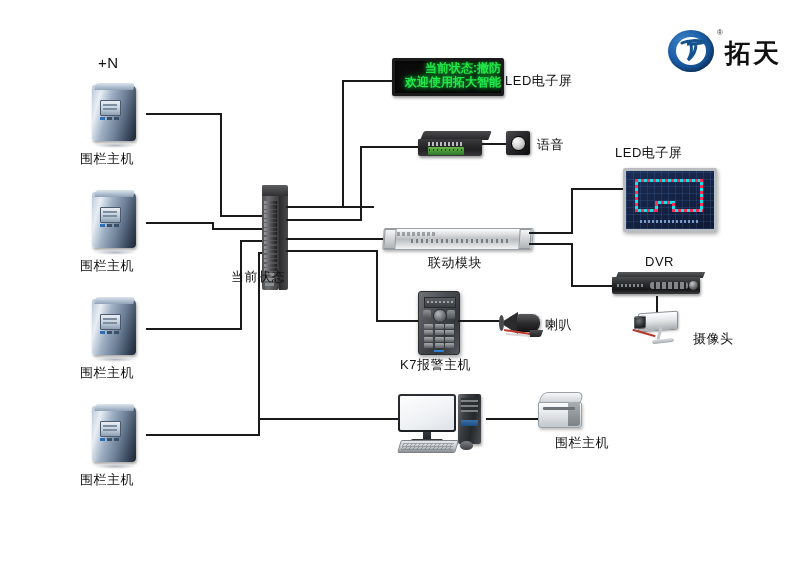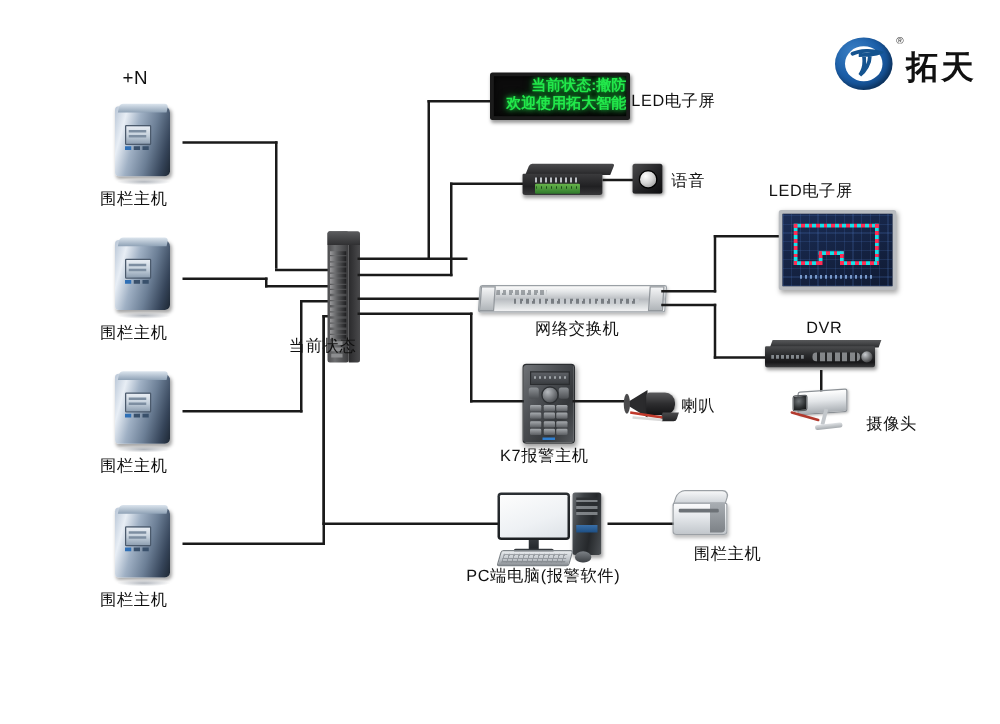--- a/index.html
+++ b/index.html
@@ -814,21 +814,21 @@
   <div id="voice"></div>
   <div class="lbl" style="left:537px; top:136px;">语音</div>
 
   <div id="linkage">
     <div class="face"></div>
     <div class="ear-l"></div>
     <div class="ear-r"></div>
     <div class="txt"></div>
     <div class="strip"></div>
   </div>
-  <div class="lbl" style="left:428px; top:254px;">网络交换机</div>
+  <div class="lbl" style="left:428px; top:254px;">联动模块</div>
 
   <div class="line h" style="left:529px; top:232px; width:44px;"></div>
   <div class="line v" style="left:571px; top:188px; height:46px;"></div>
   <div class="line h" style="left:571px; top:188px; width:54px;"></div>
 
   <div class="line h" style="left:529px; top:243px; width:44px;"></div>
   <div class="line v" style="left:571px; top:243px; height:44px;"></div>
   <div class="line h" style="left:571px; top:285px; width:44px;"></div>
 
   <div class="lbl" style="left:615px; top:144px;">LED电子屏</div>
@@ -907,21 +907,20 @@
       </div>
     <div class="stand"></div>
     <div class="base"></div>
     <div class="tower">
       <div class="bays"></div>
       <div class="panel"></div>
     </div>
     <div class="kbd"></div>
     <div class="mouse"></div>
   </div>
-  <div class="lbl" style="left:373px; top:452px;">PC端电脑(报警软件)</div>
 
   <div class="line h" style="left:486px; top:418px; width:54px;"></div>
 
   <div id="printer">
     <div class="top"></div>
     <div class="body"></div>
     <div class="dark"></div>
     <div class="slot"></div>
   </div>
   <div class="lbl" style="left:555px; top:434px;">围栏主机</div>

